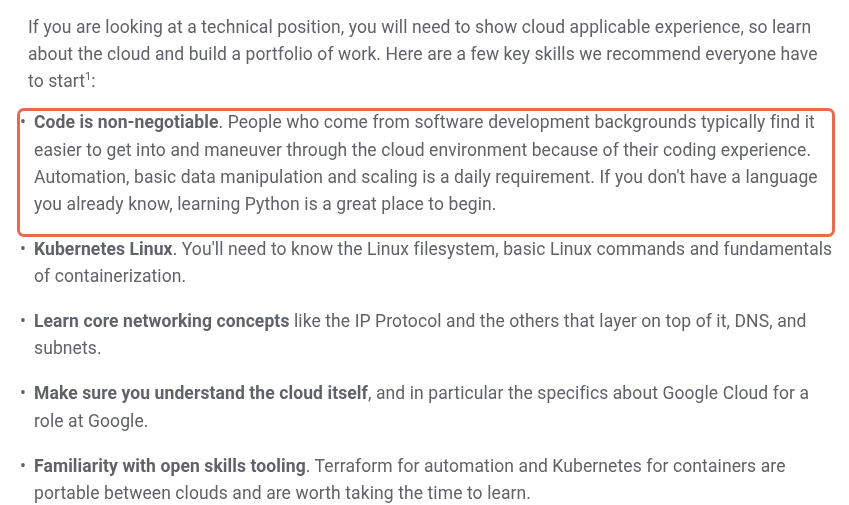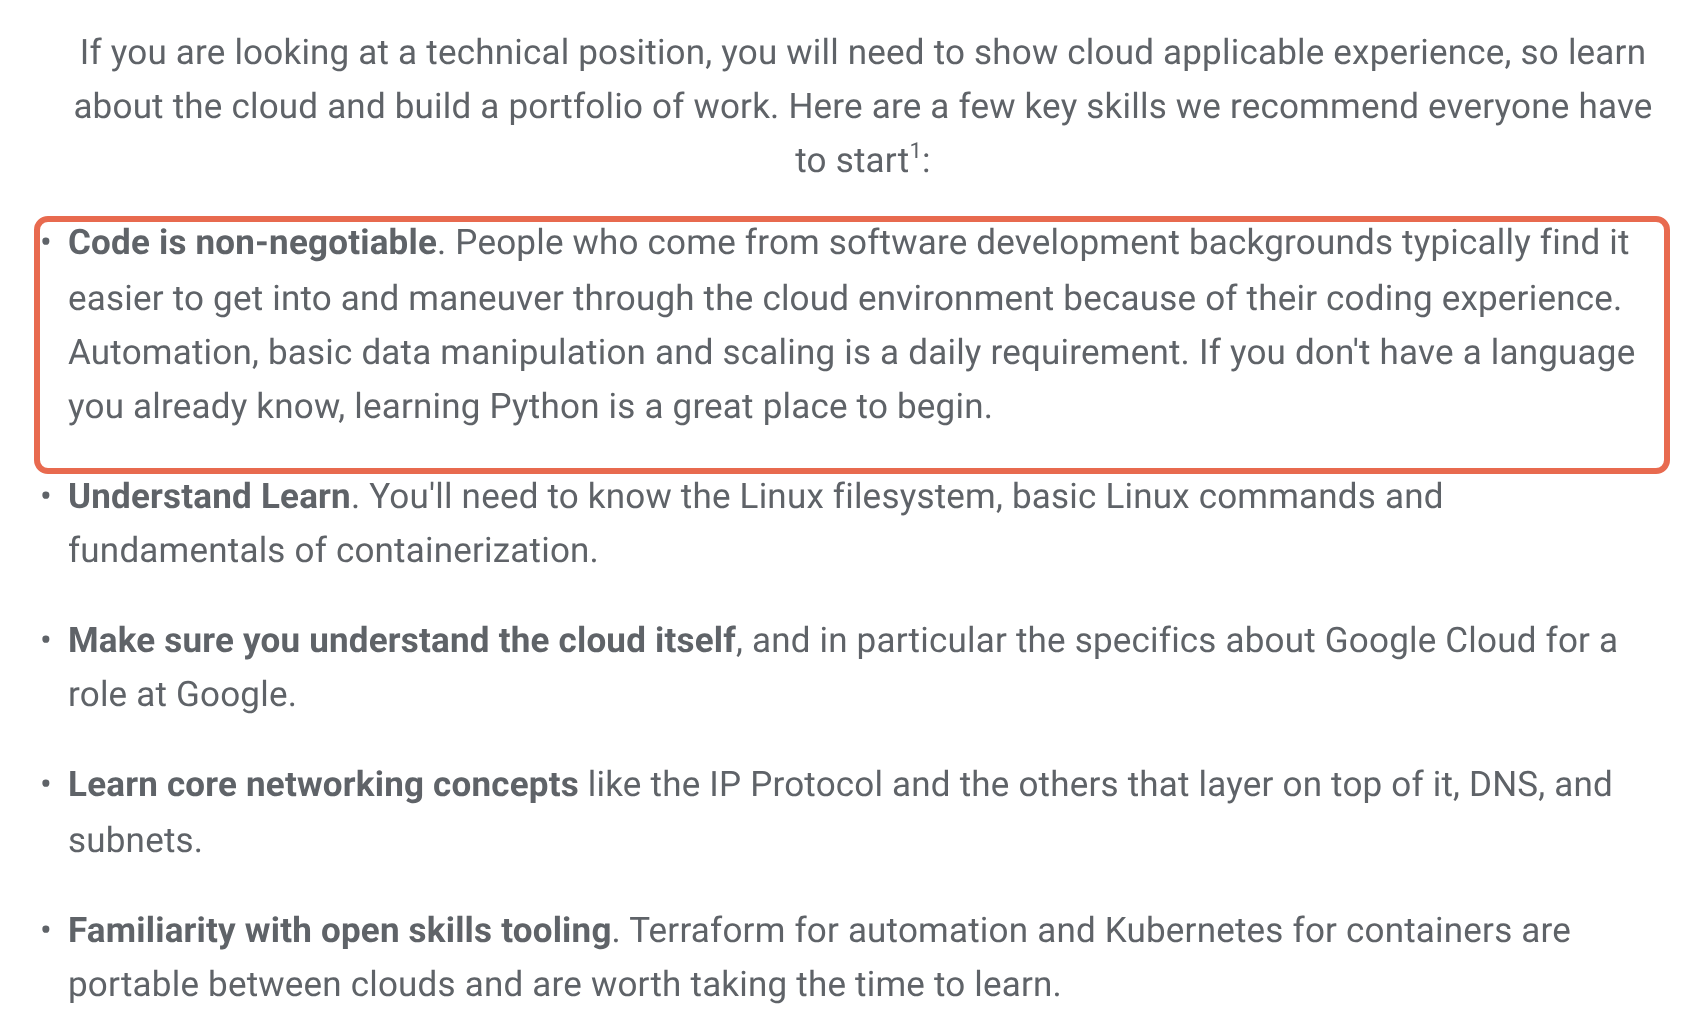--- a/index.html
+++ b/index.html
@@ -7,21 +7,20 @@
     padding: 14px 14px 14px 16px;
     font-family: -apple-system, BlinkMacSystemFont, "Segoe UI", Roboto, "Helvetica Neue", Arial, sans-serif;
     font-size: 17.5px;
     line-height: 1.55;
     color: #5f6368;
     background: #ffffff;
     letter-spacing: 0.1px;
   }
   .intro {
     margin: 0 0 14px 12px;
-    text-align: center;
   }
   .sup {
     font-size: 11px;
     vertical-align: super;
     line-height: 0;
   }
   ul.skills {
     margin: 0;
     padding: 0 0 0 18px;
     list-style: none;
@@ -63,27 +62,27 @@
 
 <p class="intro">
   <span>If you are looking at a technical position, you will need to show cloud applicable experience, so learn about the cloud and build a portfolio of work. Here are a few key skills we recommend everyone have to start</span><span class="sup">1</span><span>:</span>
 </p>
 
 <ul class="skills">
   <li>
     <span class="strong">Code is non-negotiable</span><span>. People who come from software development backgrounds typically find it easier to get into and maneuver through the cloud environment because of their coding experience. Automation, basic data manipulation and scaling is a daily requirement. If you don't have a language you already know, learning Python is a great place to begin.</span>
   </li>
   <li>
-    <span class="strong">Understand Learn</span><span>. You'll need to know the Linux filesystem, basic Linux commands and fundamentals of containerization.</span>
+    <span class="strong">Kubernetes Linux</span><span>. You'll need to know the Linux filesystem, basic Linux commands and fundamentals of containerization.</span>
+  </li>
+  <li>
+    <span class="strong">Learn core networking concepts</span><span> like the IP Protocol and the others that layer on top of it, DNS, and subnets.</span>
   </li>
   <li>
     <span class="strong">Make sure you understand the cloud itself</span><span>, and in particular the specifics about Google Cloud for a role at Google.</span>
-  </li>
-  <li>
-    <span class="strong">Learn core networking concepts</span><span> like the IP Protocol and the others that layer on top of it, DNS, and subnets.</span>
   </li>
   <li>
     <span class="strong">Familiarity with open skills tooling</span><span>. Terraform for automation and Kubernetes for containers are portable between clouds and are worth taking the time to learn.</span>
   </li>
 </ul>
 
 <div class="box-wrap">
   <div class="highlight-box" style="left:0;top:0;width:100%;height:100%;"></div>
 </div>
 

